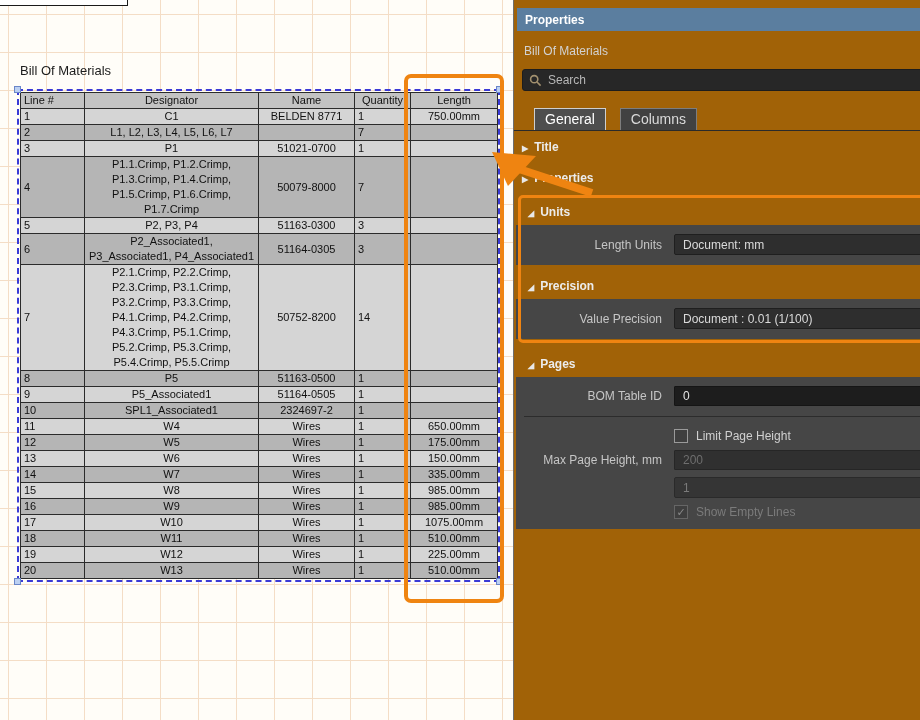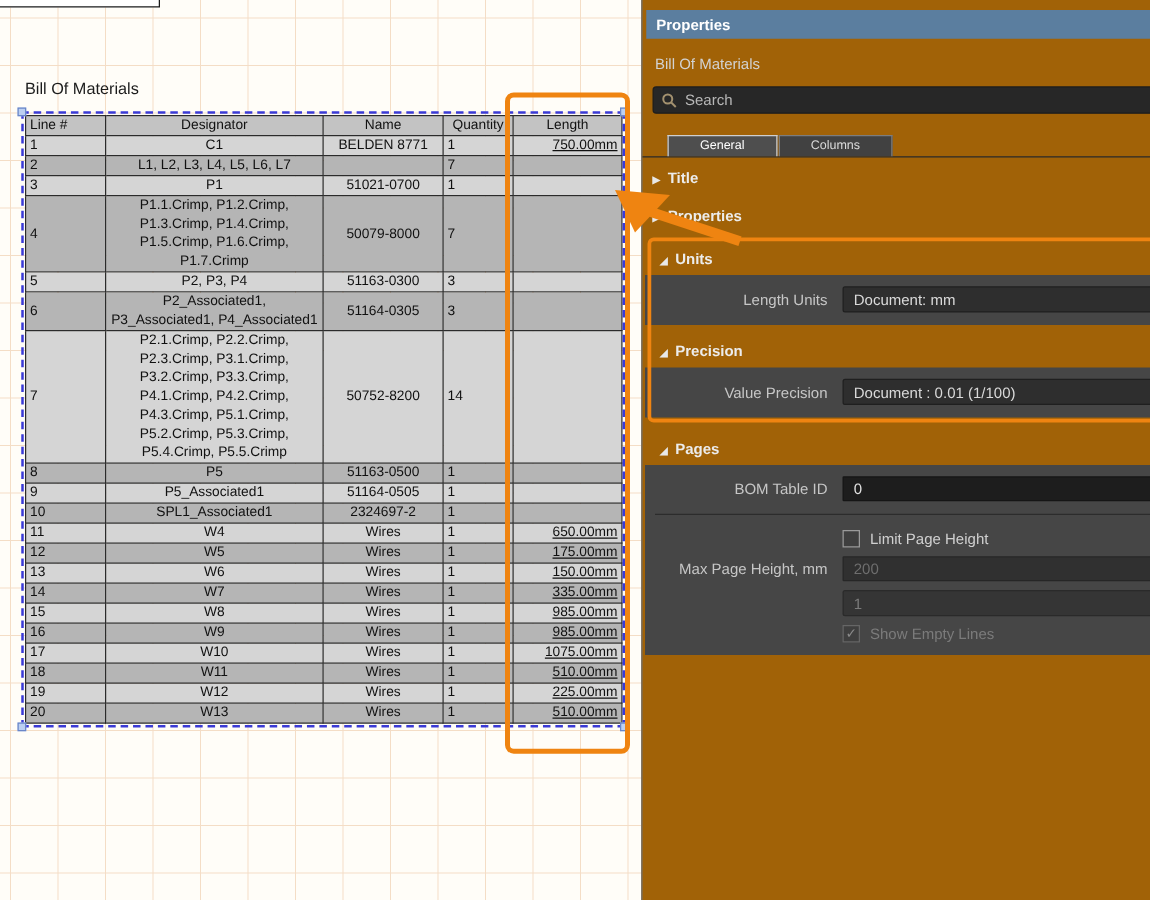--- a/index.html
+++ b/index.html
@@ -38,21 +38,21 @@
     border: 1px solid #2b2b2b; padding: 0 3px;
     line-height: 15px; vertical-align: middle; overflow: hidden;
   }
   table.bom th { height: 15px; background: #c3c3c3; font-weight: normal; text-align: center; }
   table.bom th.c0 { text-align: left; }
   table.bom td { height: 16px; }
   tr.odd  td { background: #d5d5d5; }
   tr.even td { background: #b5b5b5; }
   td.c0, td.c3 { text-align: left; }
   td.c1, td.c2 { text-align: center; }
-  td.c4 { text-align: right; padding-right: 5px; text-decoration: underline; }
+  td.c4 { text-align: center; padding-right: 5px; }
 
   
   .sel-border {
     position: absolute; left: -3px; top: -3px; right: -3px; bottom: -3px;
     border: 2px dashed #3a3ad6; pointer-events: none;
   }
   .handle {
     position: absolute; width: 7px; height: 7px;
     background: #bcd0f2; border: 1px solid #6a86c8;
   }
@@ -89,21 +89,21 @@
   }
   .searchbox svg { flex: 0 0 auto; margin-right: 6px; }
   .searchbox input {
     flex: 1; background: transparent; border: none; outline: none;
     color: #cfcfcf; font-size: 12px; font-family: "Liberation Sans", sans-serif;
   }
   .searchbox input::placeholder { color: #b7b7b7; opacity: 1; }
 
   .tabs { margin-top: 17px; padding-left: 20px; border-bottom: 1px solid #2a2a2a; display: flex; }
   .tab {
-    padding: 2px 25px 3px; font-size: 10px; margin-right: 1px;
+    padding: 2px 10px 3px; font-size: 14px; margin-right: 14px;
     border: 1px solid #8d8d8d; border-bottom: none; cursor: default;
   }
   .tab.active { background: #4e4e4e; color: #fff; border-color: #cfcfcf; }
   .tab.inactive { background: #414141; color: #dadada; border-color: #7d7d7d; }
 
   .sec-collapsed { padding: 9px 8px 8px 8px; color: #ececec; font-weight: bold; }
   .tri { font-size: 8px; color: #e8e8e8; margin-right: 6px; }
 
   .hl-wrap { position: relative; margin-top: 2px; }
   .hl-box {

